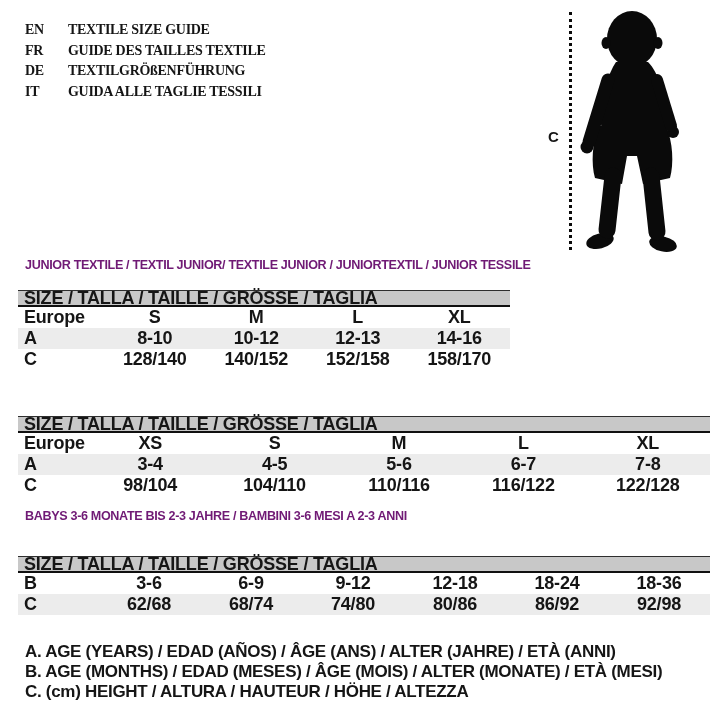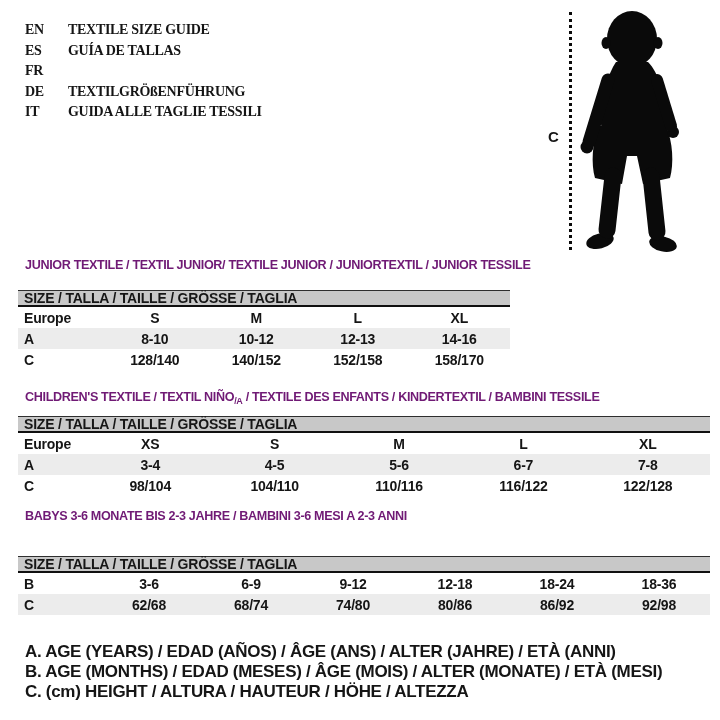--- a/index.html
+++ b/index.html
@@ -15,21 +15,21 @@
   .lang-code { width:43px; }
   
   .measure-line { position:absolute; left:569px; top:12px; height:238px; width:0; border-left:3px dotted #0a0a0a; }
   .measure-label { position:absolute; left:548px; top:128px; font-size:15px; }
   .figure-svg { position:absolute; left:578px; top:6px; }
   
   .section-heading { position:absolute; left:25px; font-size:12.6px; letter-spacing:-0.35px; white-space:nowrap; color:#701a75; }
   .heading-sub { font-size:9px; vertical-align:-3px; }
   .heading-2line { line-height:20px; }
   
-  .size-table { position:absolute; left:18px; font-size:14px; letter-spacing:-0.2px; }
+  .size-table { position:absolute; left:18px; font-size:18px; letter-spacing:-0.2px; }
   .band {
     height:17px; background:#c8c8c8; border-top:1px solid #2e2e2e; border-bottom:2px solid #101010;
     display:flex; align-items:center; padding-left:6px; color:#161616;
   }
   .trow { display:grid; height:21px; align-items:center; }
   .trow.shaded { background:#ececec; }
   .tcell { text-align:center; }
   .tcell.label { text-align:left; padding-left:6px; }
   .t1 { width:492px; }
   .t1 .trow { grid-template-columns:86px repeat(4, 1fr); }
@@ -43,25 +43,22 @@
 <body>
 
 <div class="page">
 
   <div class="lang-list">
     <div class="lang-row">
       <span class="lang-code">EN</span>
       <span>TEXTILE SIZE GUIDE</span>
     </div>
     <div class="lang-row">
-      <span class="lang-code">ES</span>
-      <span>GUÍA DE TALLAS</span>
-    </div>
-    <div class="lang-row">
       <span class="lang-code">FR</span>
+      <span>GUIDE DES TAILLES TEXTILE</span>
     </div>
     <div class="lang-row">
       <span class="lang-code">DE</span>
       <span>TEXTILGRÖßENFÜHRUNG</span>
     </div>
     <div class="lang-row">
       <span class="lang-code">IT</span>
       <span>GUIDA ALLE TAGLIE TESSILI</span>
     </div>
   </div>
@@ -110,23 +107,20 @@
     </div>
     <div class="trow">
       <div class="tcell label">C</div>
       <div class="tcell">128/140</div>
       <div class="tcell">140/152</div>
       <div class="tcell">152/158</div>
       <div class="tcell">158/170</div>
     </div>
   </div>
 
-  <div class="section-heading" style="top:390px">
-    <span>CHILDREN'S TEXTILE / TEXTIL NIÑO</span><span class="heading-sub">/A</span><span> / TEXTILE DES ENFANTS / KINDERTEXTIL / BAMBINI TESSILE</span>
-  </div>
 
   <div class="size-table t2" style="top:416px">
     <div class="band">
       <span>SIZE / TALLA / TAILLE / GRÖSSE / TAGLIA</span>
     </div>
     <div class="trow">
       <div class="tcell label">Europe</div>
       <div class="tcell">XS</div>
       <div class="tcell">S</div>
       <div class="tcell">M</div>

